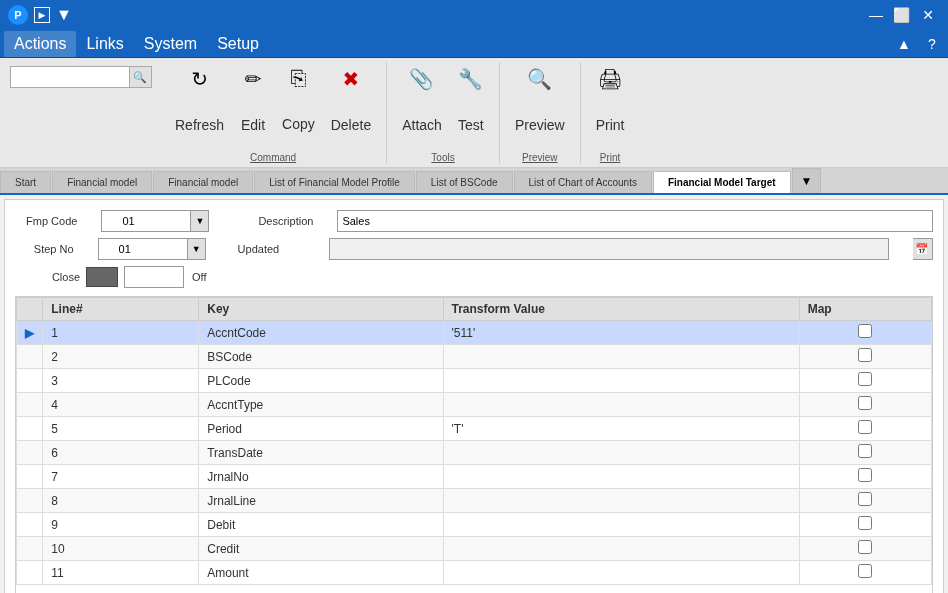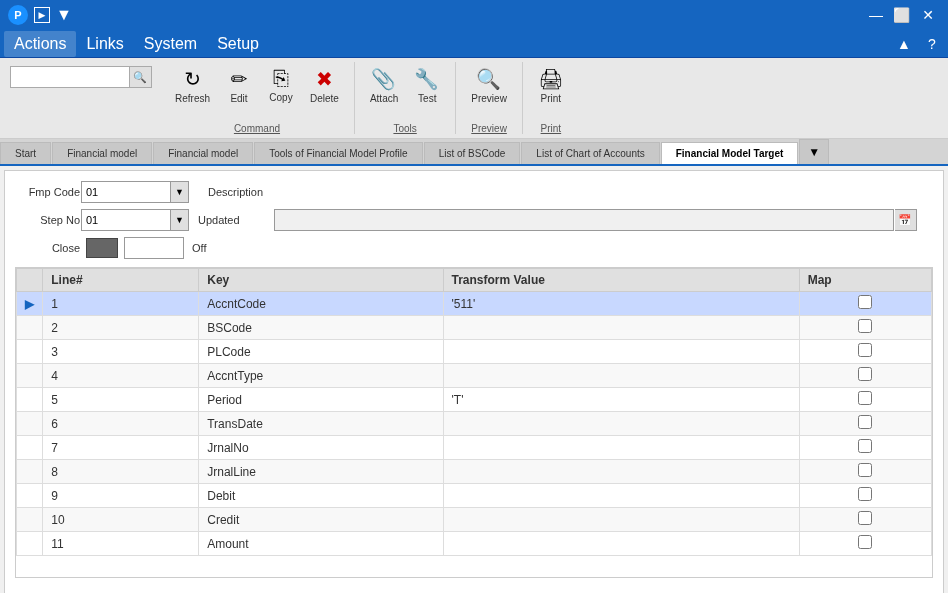--- a/index.html
+++ b/index.html
@@ -77,21 +77,21 @@
       flex-direction: column;
       align-items: center;
       padding: 4px 6px;
       cursor: pointer;
       border: 1px solid transparent;
       border-radius: 3px;
       background: none;
       min-width: 40px;
     }
     .toolbar-btn .icon { font-size: 20px; margin-bottom: 2px; }
-    .toolbar-btn .label { font-size: 10px; color: #333; }
+    .toolbar-btn .label { font-size: 14px; color: #333; margin-top: 24px; }
     .search-box {
       display: flex;
       align-items: flex-start;
       padding: 4px 8px 4px 4px;
     }
     .search-input {
       width: 120px;
       height: 22px;
       border: 1px solid #aaa;
       padding: 0 4px;
@@ -150,21 +150,21 @@
       margin: 4px;
       height: calc(593px - 30px - 28px - 65px - 32px - 10px);
       overflow: hidden;
     }
 
     
     .form-row {
       display: flex;
       align-items: center;
       margin-bottom: 6px;
-      gap: 1px;
+      gap: 24px;
     }
     .form-label {
       width: 65px;
       font-size: 11px;
       color: #333;
       text-align: right;
     }
     .form-combo {
       display: flex;
       align-items: center;
@@ -173,21 +173,21 @@
       height: 22px;
       border: 1px solid #999;
       padding: 0 4px;
       font-size: 11px;
       background: white;
     }
     .combo-input {
       width: 90px;
       height: 22px;
       border: 1px solid #999;
-      padding: 0 4px;
+      padding: 0 20px;
       font-size: 11px;
     }
     .combo-btn {
       width: 18px; height: 22px;
       background: #e0e0e0;
       border: 1px solid #999;
       border-left: none;
       cursor: pointer;
       display: flex; align-items: center; justify-content: center;
       font-size: 9px;
@@ -337,36 +337,37 @@
       </button>
     </div>
     <div class="toolbar-section-label">Print</div>
   </div>
 </div>
 
 <div class="tabs">
   <div class="tab">Start</div>
   <div class="tab">Financial model</div>
   <div class="tab">Financial model</div>
-  <div class="tab">Tools of Financial Model Profile</div>
+  <div class="tab">List of Financial Model Profile</div>
   <div class="tab">List of BSCode</div>
   <div class="tab">List of Chart of Accounts</div>
   <div class="tab active">Financial Model Target</div>
   <div class="tab-overflow">▼</div>
 </div>
 
 <div class="main-content">
 
   <div class="form-row">
     <label class="form-label">Fmp Code</label>
     <div class="form-combo">
       <input class="combo-input" type="text" value="01" style="">
       <button class="combo-btn">▼</button>
     </div>
-    <label class="form-label" style="width:75px;text-align:center;margin-left:8px;">Description</label>
+    <label class="form-label" style="width:75px;text-align:right;margin-left:8px;">Description</label>
+    <input class="form-input desc-input" type="text" value="Sales" style="">
   </div>
   <div class="form-row">
     <label class="form-label">Step No</label>
     <div class="form-combo">
       <input class="combo-input" type="text" value="01" style="">
       <button class="combo-btn">▼</button>
     </div>
     <label class="form-label" style="width:75px;text-align:left;margin-left:8px;">Updated</label>
     <input class="form-input updated-input" type="text" readonly="" style="background: rgb(240, 240, 240);">
     <button class="cal-btn">📅</button>

